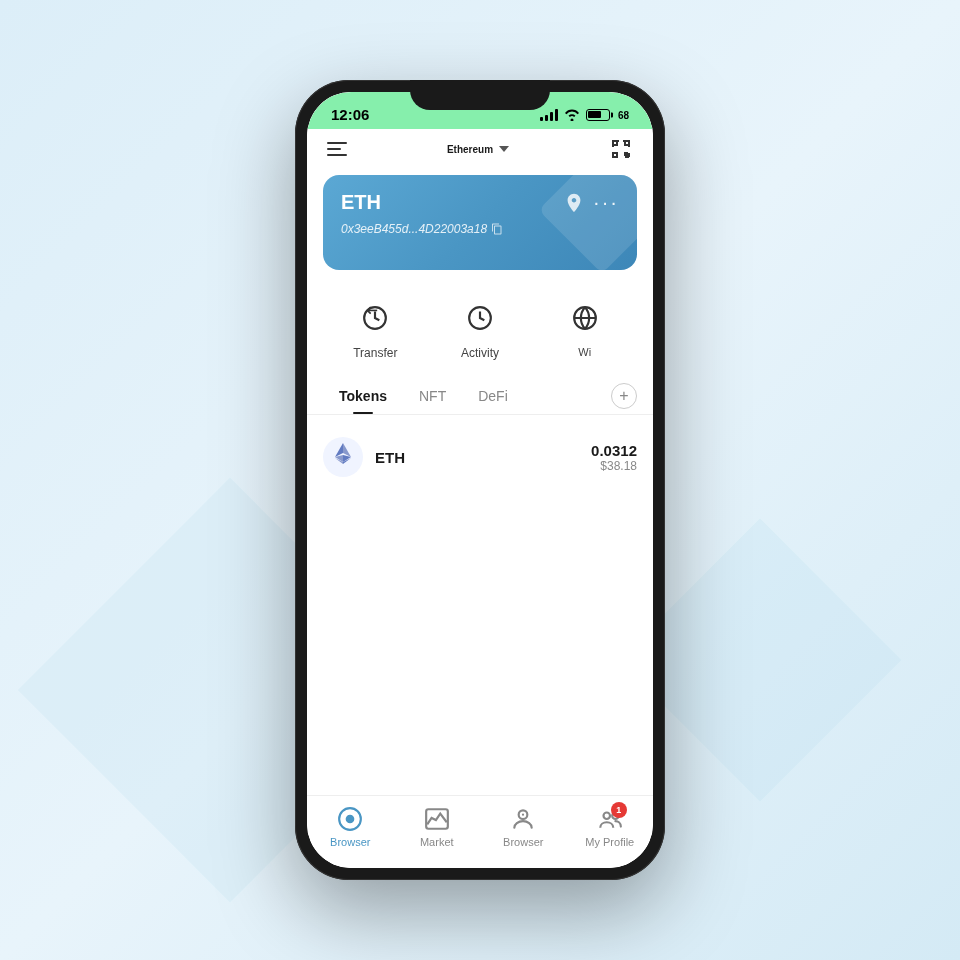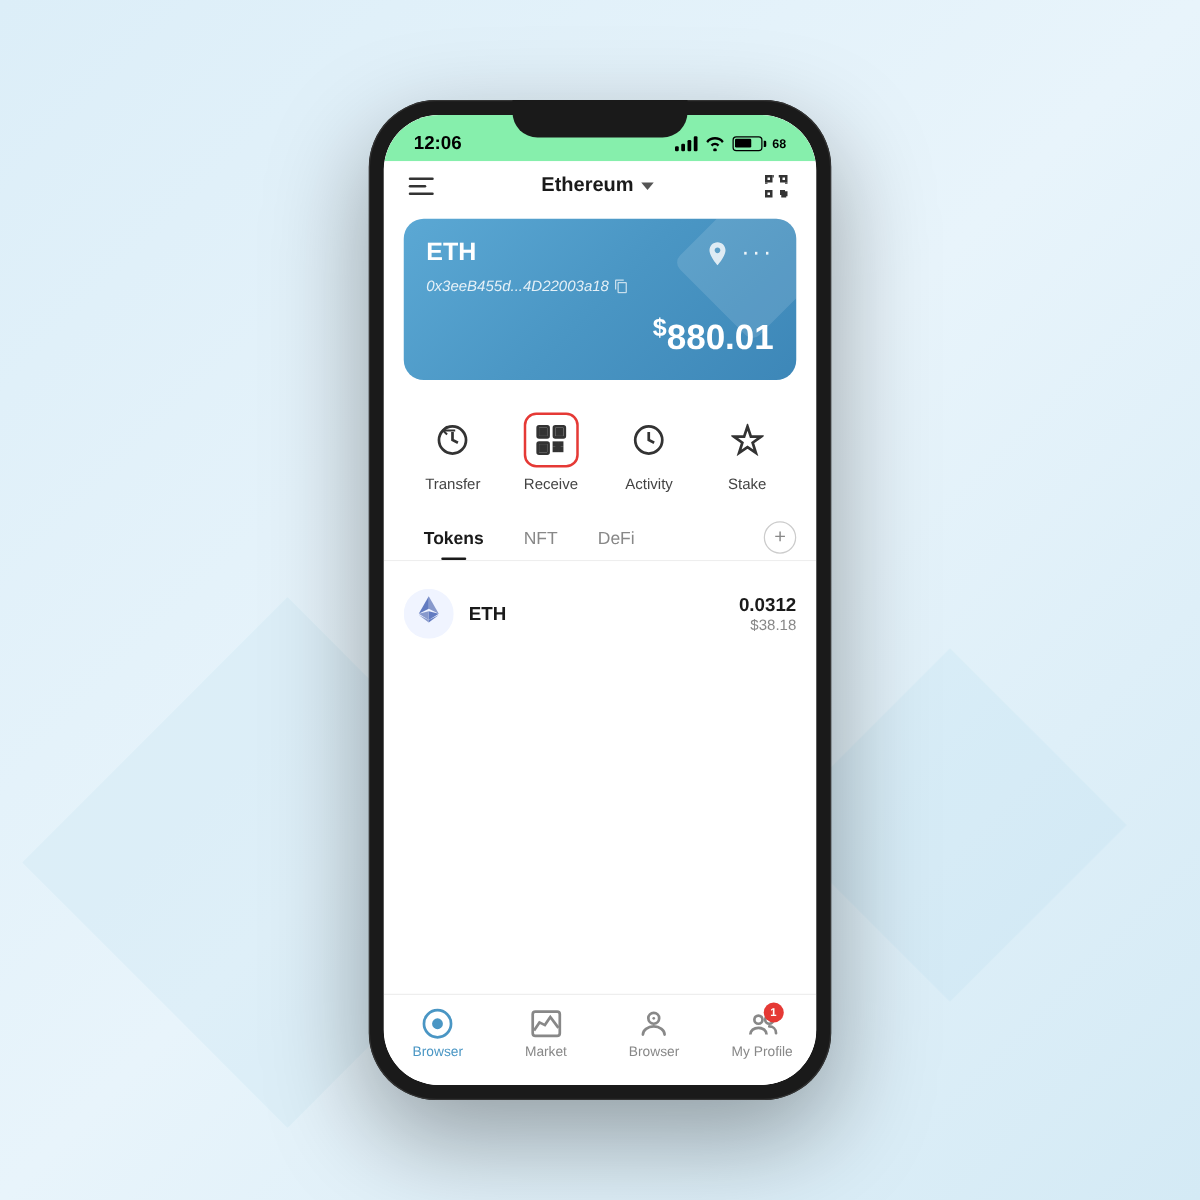--- a/index.html
+++ b/index.html
@@ -182,21 +182,21 @@
     .hamburger-icon span:nth-child(2) { width: 14px; }
     .hamburger-icon span:nth-child(3) { width: 20px; }
 
     .network-selector {
       display: flex;
       align-items: center;
       gap: 6px;
       cursor: pointer;
     }
     .network-name {
-      font-size: 16px;
+      font-size: 10px;
       font-weight: 600;
       color: #1a1a1a;
     }
     .dropdown-arrow {
       width: 0; height: 0;
       border-left: 5px solid transparent;
       border-right: 5px solid transparent;
       border-top: 6px solid #555;
     }
 
@@ -525,77 +525,58 @@
             </svg>
             <span class="more-icon">···</span>
           </div>
         </div>
         <div class="wallet-address">
           <span>0x3eeB455d...4D22003a18</span>
           <svg width="12" height="12" viewBox="0 0 24 24" fill="rgba(255,255,255,0.7)">
             <path d="M16 1H4c-1.1 0-2 .9-2 2v14h2V3h12V1zm3 4H8c-1.1 0-2 .9-2 2v14c0 1.1.9 2 2 2h11c1.1 0 2-.9 2-2V7c0-1.1-.9-2-2-2zm0 16H8V7h11v14z"></path>
           </svg>
         </div>
-        <div class="wallet-balance">
-          <span class="dollar-sign">$</span><span>880.01</span>
-        </div>
       </div>
 
       <div class="action-bar">
 
         <div class="action-item">
           <div class="action-icon-wrap">
             <svg class="icon-svg" viewBox="0 0 24 24" fill="none" stroke="#333" stroke-width="2">
               <circle cx="12" cy="12" r="10"></circle>
               <path d="M12 6v6l4 2"></path>
               <path d="M8 8l-3-3 3-3" stroke-width="1.5"></path>
               <line x1="5" y1="5" x2="14" y2="5" stroke-width="1.5"></line>
             </svg>
           </div>
           <span class="action-label">Transfer</span>
         </div>
 
-        <div class="action-item">
-          <div class="action-icon-wrap receive-active">
-            <svg class="icon-svg" viewBox="0 0 24 24" fill="none" stroke="#333" stroke-width="2">
-              <rect x="2" y="2" width="8" height="8" rx="1"></rect>
-              <rect x="14" y="2" width="8" height="8" rx="1"></rect>
-              <rect x="2" y="14" width="8" height="8" rx="1"></rect>
-              <rect x="4" y="4" width="4" height="4" fill="#333"></rect>
-              <rect x="16" y="4" width="4" height="4" fill="#333"></rect>
-              <rect x="4" y="16" width="4" height="4" fill="#333"></rect>
-              <rect x="14" y="14" width="2" height="2" fill="#333"></rect>
-              <rect x="18" y="14" width="2" height="2" fill="#333"></rect>
-              <rect x="14" y="18" width="2" height="2" fill="#333"></rect>
-              <rect x="18" y="18" width="2" height="2" fill="#333"></rect>
-              <rect x="16" y="16" width="2" height="2" fill="#333"></rect>
-            </svg>
-          </div>
-          <span class="action-label">Receive</span>
-        </div>
 
         <div class="action-item">
           <div class="action-icon-wrap">
             <svg class="icon-svg" viewBox="0 0 24 24" fill="none" stroke="#333" stroke-width="2">
               <circle cx="12" cy="12" r="10"></circle>
               <polyline points="12 6 12 12 16 14"></polyline>
             </svg>
           </div>
           <span class="action-label">Activity</span>
         </div>
 
-        <div class="action-item">
+
+        <div class="action-item" style="overflow:hidden;">
           <div class="action-icon-wrap">
             <svg class="icon-svg" viewBox="0 0 24 24" fill="none" stroke="#333" stroke-width="2">
-              <path d="M12 2l2.5 7.5H22l-6.2 4.5 2.4 7.5L12 17.3l-6.2 4.2 2.4-7.5L2 9.5h7.5z"></path>
-            </svg>
-          </div>
-          <span class="action-label">Stake</span>
-        </div>
-
+              <circle cx="12" cy="12" r="10"></circle>
+              <line x1="2" y1="12" x2="22" y2="12"></line>
+              <path d="M12 2a15 15 0 0 1 0 20M12 2a15 15 0 0 0 0 20"></path>
+            </svg>
+          </div>
+          <span class="action-label" style="font-size:11px;">Wi</span>
+        </div>
       </div>
 
       <div class="tabs-bar">
         <div class="tabs-left">
           <div class="tab-item active">Tokens</div>
           <div class="tab-item">NFT</div>
           <div class="tab-item">DeFi</div>
         </div>
         <div class="add-btn">+</div>
       </div>

